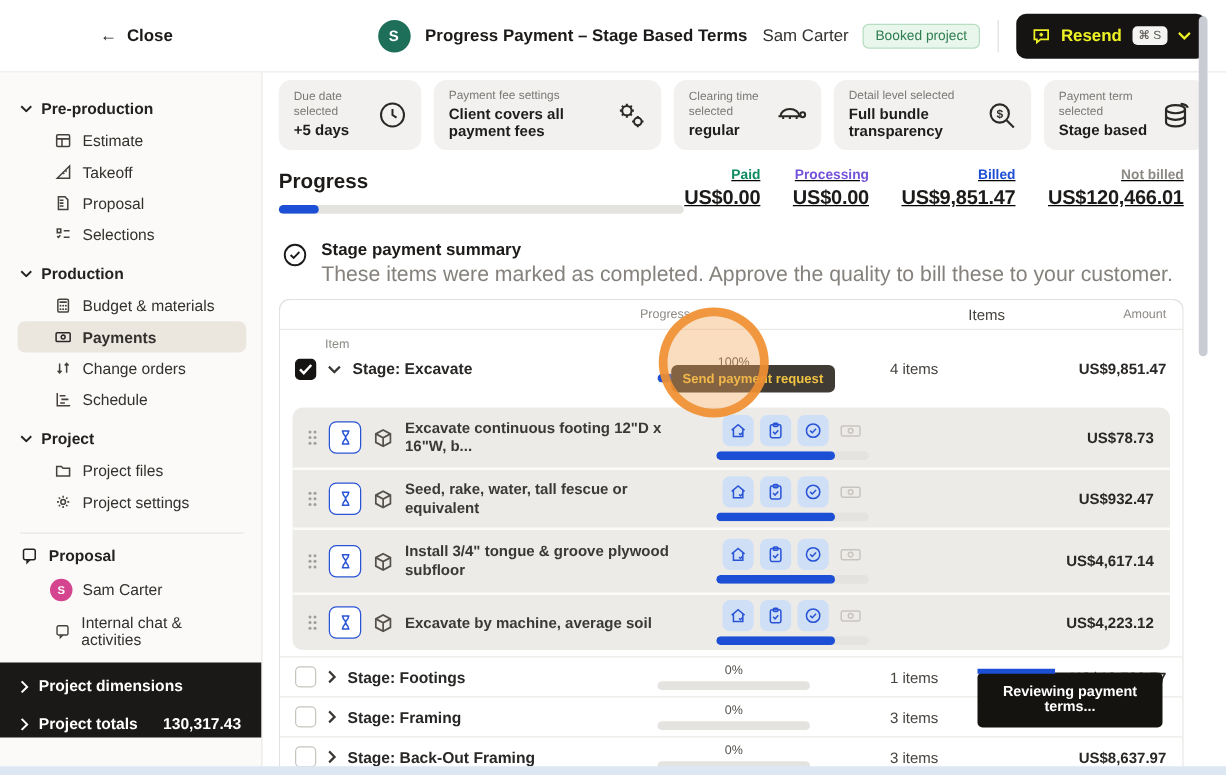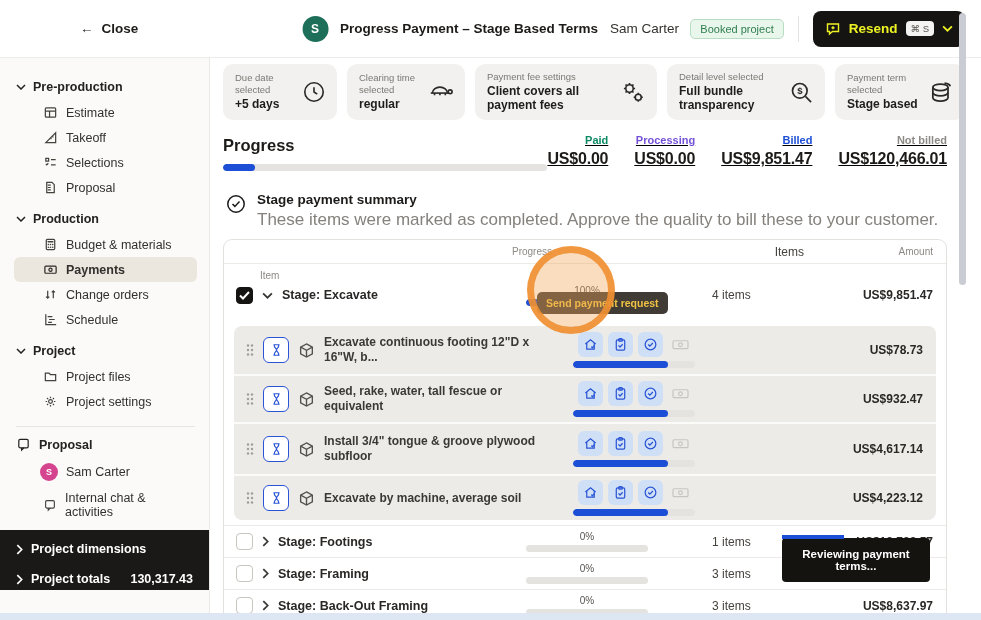--- a/index.html
+++ b/index.html
@@ -186,33 +186,33 @@
           <svg width="15" height="15" viewBox="0 0 16 16" fill="none" stroke="#45423e" stroke-width="1.3">
             <path d="M3 13.5L13.5 3v10.5z"></path>
             <path d="M10 6.8l1 1M8 8.8l1 1"></path>
           </svg>
         </span>
       <span>Takeoff</span>
     </div>
     <div class="nav-item">
       <span class="nic">
           <svg width="15" height="15" viewBox="0 0 16 16" fill="none" stroke="#45423e" stroke-width="1.3">
-            <path d="M3 3.5h3v3H3zM3 9.5l1 1 1.7-1.7M8.5 5h5M8.5 10.5h5"></path>
-          </svg>
-        </span>
-      <span>Selections</span>
-    </div>
-    <div class="nav-item">
-      <span class="nic">
-          <svg width="15" height="15" viewBox="0 0 16 16" fill="none" stroke="#45423e" stroke-width="1.3">
             <path d="M4 2.5h5.5l2.5 2.5v8.5H4z"></path>
             <path d="M2 5.5h4M2 8h4M2 10.5h4" transform="translate(3.5 0) scale(0.8 1)"></path>
           </svg>
         </span>
       <span>Proposal</span>
+    </div>
+    <div class="nav-item">
+      <span class="nic">
+          <svg width="15" height="15" viewBox="0 0 16 16" fill="none" stroke="#45423e" stroke-width="1.3">
+            <path d="M3 3.5h3v3H3zM3 9.5l1 1 1.7-1.7M8.5 5h5M8.5 10.5h5"></path>
+          </svg>
+        </span>
+      <span>Selections</span>
     </div>
 
     <div class="sec-head" style="margin-top:12px;">
       <svg width="10" height="6" viewBox="0 0 10 6" fill="none" stroke="#242220" stroke-width="1.5">
           <path d="M1 1l4 4 4-4"></path>
         </svg>
       <span>Production</span>
     </div>
     <div class="nav-item">
       <span class="nic">
@@ -328,45 +328,45 @@
             <div class="cl">Due date selected</div>
           <div class="cv">+5 days</div>
           </div>
         <span class="cic">
           <svg width="26" height="26" viewBox="0 0 24 24" fill="none" stroke="#2b2926" stroke-width="1.5">
               <circle cx="12" cy="12" r="8.5"></circle>
               <path d="M12 7.5V12l3 2"></path>
             </svg>
           </span>
       </div>
+      <div class="card c3">
+        <div class="ct">
+            <div class="cl">Payment fee settings</div>
+          <div class="cv" style="white-space:normal; width:118px;">Client covers all payment fees</div>
+          </div>
+        <span class="cic">
+          <svg width="28" height="28" viewBox="0 0 24 24" fill="none" stroke="#2b2926" stroke-width="1.4">
+              <circle cx="9" cy="9" r="3.2"></circle>
+              <path d="M9 4.2v1.4M9 12.4v1.4M4.2 9h1.4M12.4 9h1.4M5.6 5.6l1 1M11.4 11.4l1 1M12.4 5.6l-1 1M6.6 11.4l-1 1"></path>
+              <circle cx="16.5" cy="16.5" r="2.6"></circle>
+              <path d="M16.5 12.6v1.2M16.5 19.2v1.2M12.6 16.5h1.2M19.2 16.5h1.2"></path>
+            </svg>
+          </span>
+      </div>
       <div class="card c2">
         <div class="ct">
             <div class="cl">Clearing time selected</div>
           <div class="cv">regular</div>
           </div>
         <span class="cic">
           <svg width="28" height="26" viewBox="0 0 26 24" fill="none" stroke="#2b2926" stroke-width="1.5">
               <path d="M5 13a7 5.5 0 0 1 14 0"></path>
               <path d="M3.5 13h17"></path>
               <circle cx="21.5" cy="11.8" r="1.8"></circle>
               <path d="M7 13v2M12 13v2M17 13v2"></path>
-            </svg>
-          </span>
-      </div>
-      <div class="card c3">
-        <div class="ct">
-            <div class="cl">Payment fee settings</div>
-          <div class="cv" style="white-space:normal; width:118px;">Client covers all payment fees</div>
-          </div>
-        <span class="cic">
-          <svg width="28" height="28" viewBox="0 0 24 24" fill="none" stroke="#2b2926" stroke-width="1.4">
-              <circle cx="9" cy="9" r="3.2"></circle>
-              <path d="M9 4.2v1.4M9 12.4v1.4M4.2 9h1.4M12.4 9h1.4M5.6 5.6l1 1M11.4 11.4l1 1M12.4 5.6l-1 1M6.6 11.4l-1 1"></path>
-              <circle cx="16.5" cy="16.5" r="2.6"></circle>
-              <path d="M16.5 12.6v1.2M16.5 19.2v1.2M12.6 16.5h1.2M19.2 16.5h1.2"></path>
             </svg>
           </span>
       </div>
       <div class="card c4">
         <div class="ct">
             <div class="cl">Detail level selected</div>
           <div class="cv" style="white-space:normal; width:92px;">Full bundle transparency</div>
           </div>
         <span class="cic">
           <svg width="27" height="27" viewBox="0 0 24 24" fill="none" stroke="#2b2926" stroke-width="1.5">

